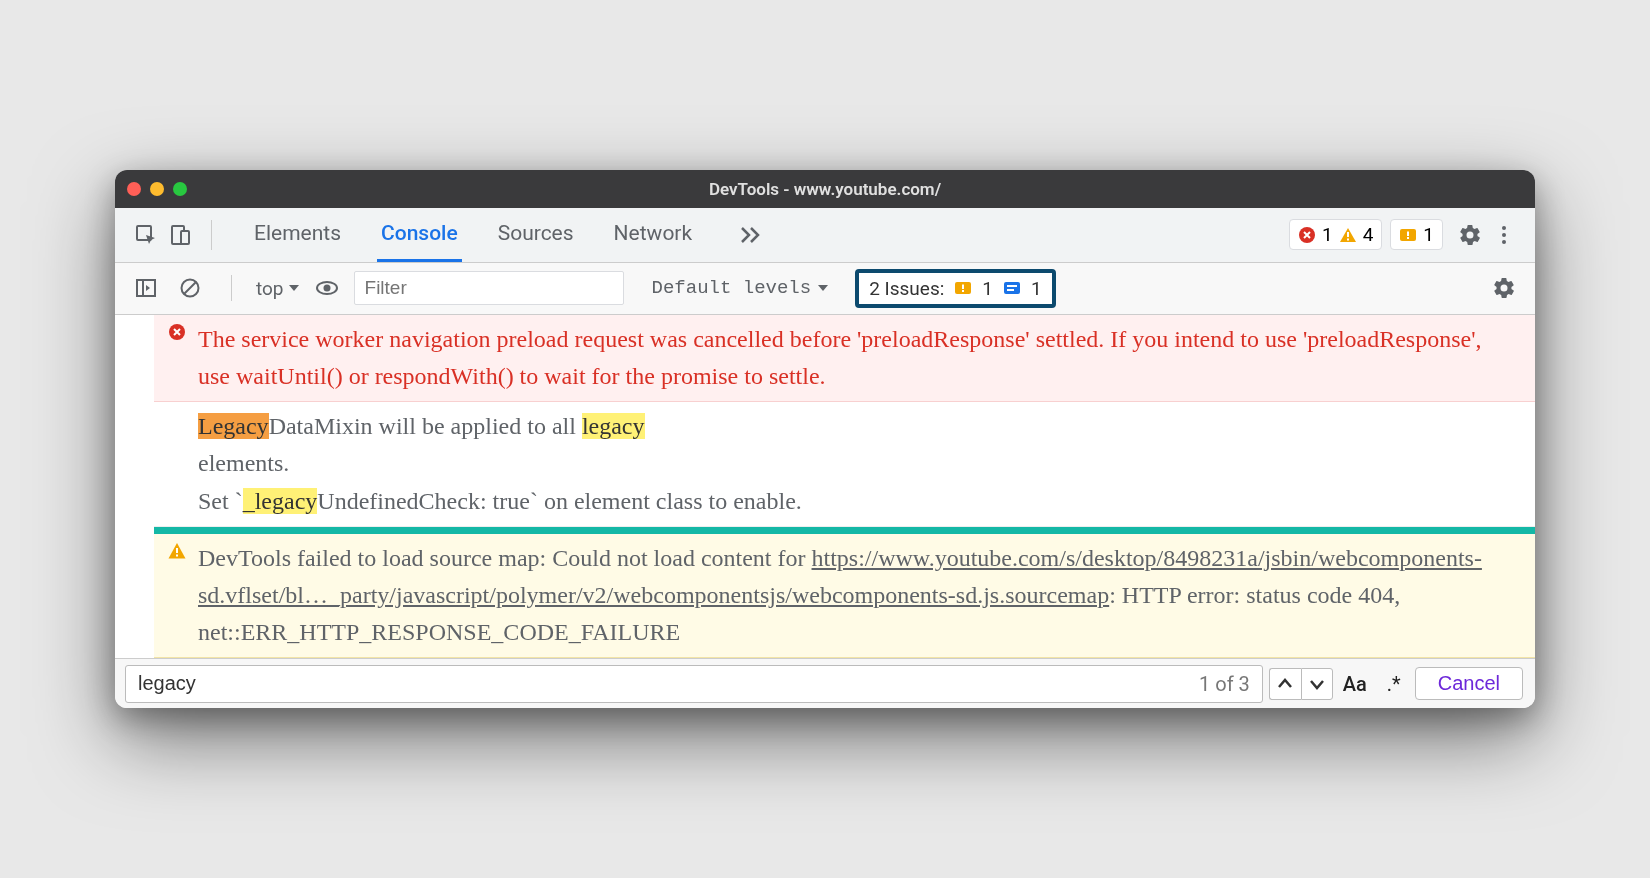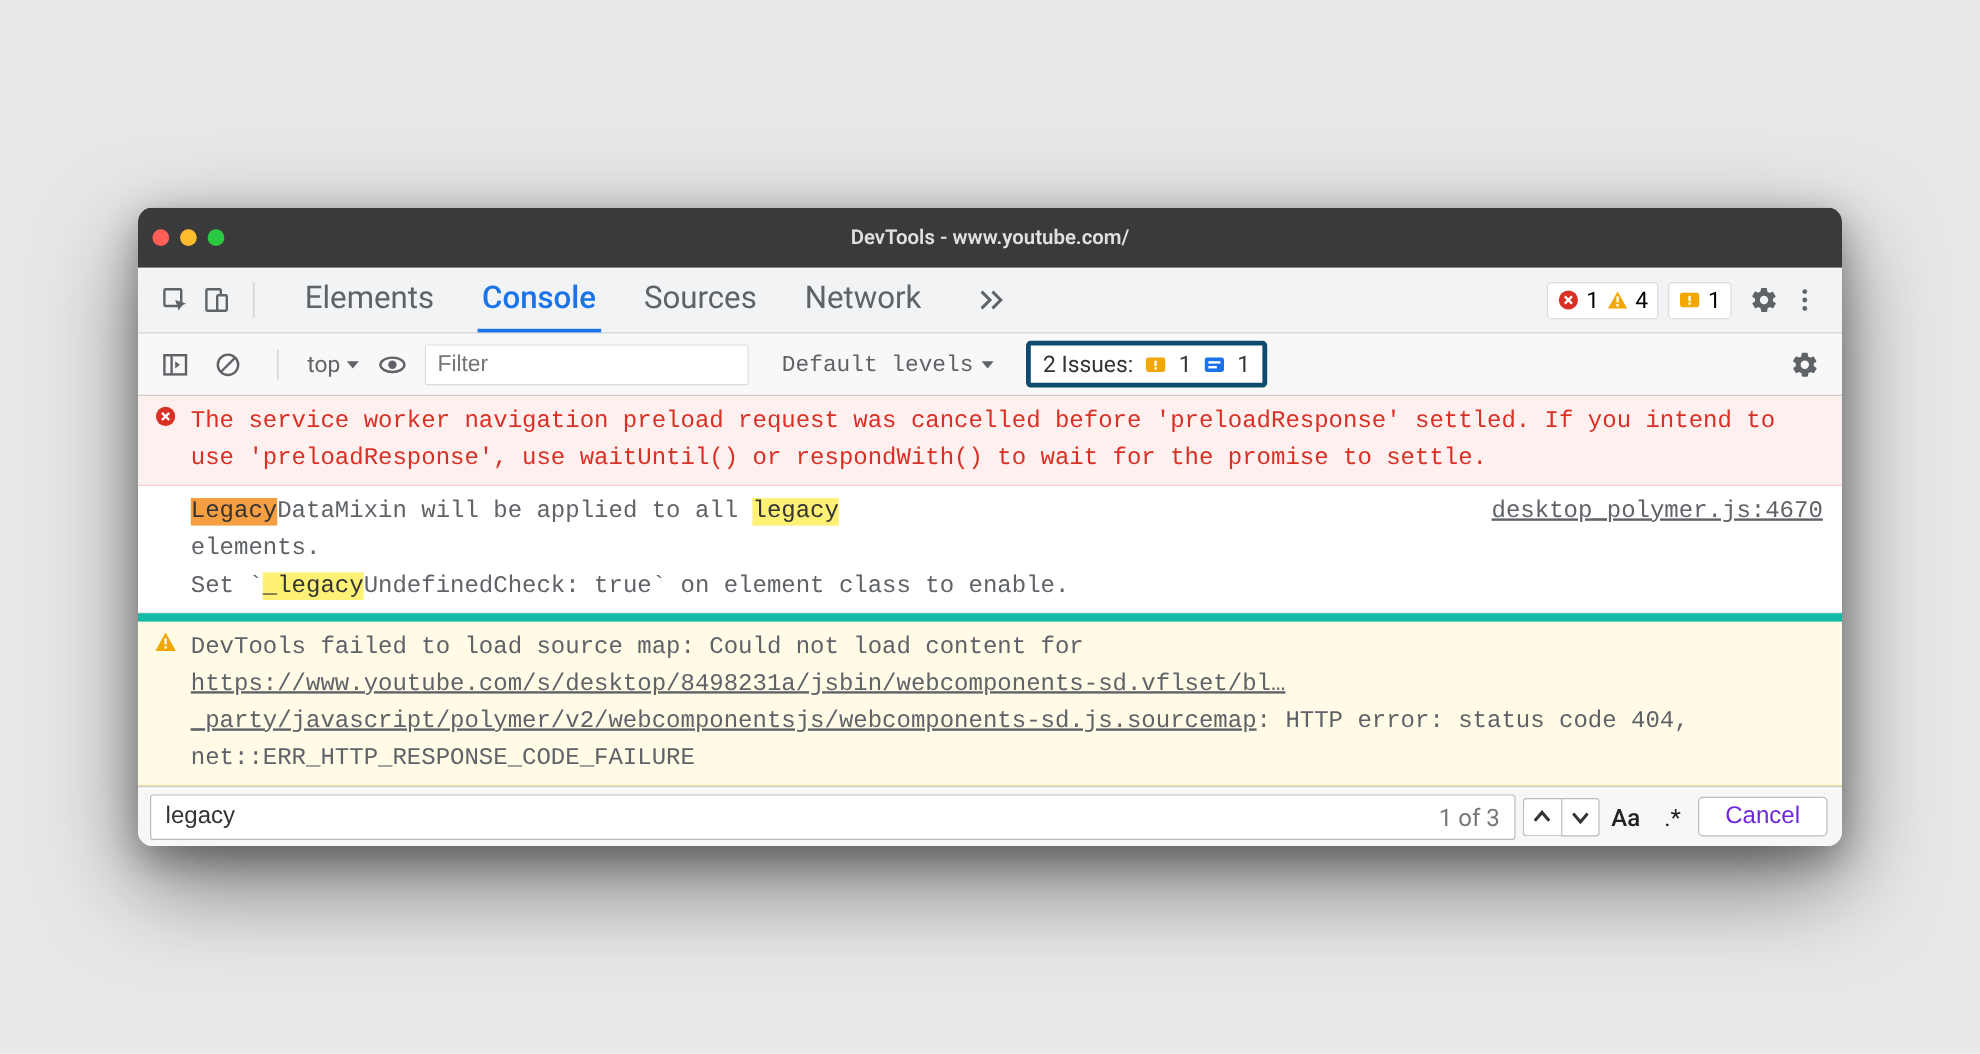--- a/index.html
+++ b/index.html
@@ -15,21 +15,21 @@
     .window {
       width: 1420px;
       border-radius: 12px;
       overflow: hidden;
       box-shadow: 0 30px 80px rgba(0,0,0,0.5), 0 10px 30px rgba(0,0,0,0.3);
       background: #fff;
     }
     .titlebar {
       background: #3a3a3c;
       color: #fff;
-      height: 50px;
+      height: 38px;
       display: flex;
       align-items: center;
       padding: 4px 12px;
       position: relative;
     }
     .traffic-lights { display: flex; gap: 9px; }
     .light { width: 14px; height: 14px; border-radius: 50%; }
     .light.red { background: #ff5f57; }
     .light.yellow { background: #febc2e; }
     .light.green { background: #28c840; }
@@ -45,21 +45,21 @@
       border-bottom: 1px solid #ccc;
       padding: 0 14px;
       background: #f1f3f4;
     }
     .icon-btn {
       width: 34px; height: 34px;
       display: flex; align-items: center; justify-content: center;
       color: #5f6368; cursor: pointer;
       border-radius: 2px;
     }
-    .tabs { display: flex; gap: 32px; margin-left: 24px; flex: 1; font-size: 26px; color: #5f6368; align-items: center; height: 100%;}
+    .tabs { display: flex; gap: 32px; margin-left: 24px; flex: 1; font-size: 21px; color: #5f6368; align-items: center; height: 100%;}
     .tab { padding: 0 4px; cursor: pointer; height: 100%; display: flex; align-items: center; border-bottom: 3px solid transparent;}
     .tab.active { color: #1a73e8; border-bottom-color: #1a73e8; font-weight: 500;}
     .chevrons { margin-left: 12px; }
     .pill-group { display: flex; gap: 8px; align-items: center; margin-left: 8px;}
     .pill {
       border: 1px solid #dadce0;
       border-radius: 4px;
       padding: 3px 8px;
       display: flex; align-items: center; gap: 6px;
       font-size: 19px;
@@ -86,21 +86,21 @@
       height: 34px;
       background: #fff;
     }
     .dd { display: flex; align-items: center; gap: 6px; cursor: pointer; color: #5f6368; margin-left: 18px; font-family: Liberation Mono, monospace;}
     .issues-pill {
       border: 4px solid #0c4a6e; border-radius: 4px;
       padding: 4px 10px; display:flex; gap:10px; align-items:center;
       background:#fff;
       margin-left: 16px;
     }
-    .console-body { font-family: Liberation Mono, monospace; font-size: 20px; line-height: 1.55;}
+    .console-body { font-family: Liberation Serif, serif; font-size: 24px; line-height: 1.55; margin-left: 39px;}
     .row { padding: 6px 16px 6px 44px; border-bottom: 1px solid #eee; position:relative;}
     .row .rowicon { position:absolute; left:14px; top:8px; }
     .row.error { background: #fff0f0; color: #d93025; border-bottom:1px solid #f8d0d0;}
     .row.log { background: #fff; color: #5f6368;}
     .row.warning { background: #fffbe6; color: #5f6368; border-top: 7px solid #14b8a6; border-bottom:1px solid #f2e4a7;}
     .src-link { float: right; color: #5f6368; text-decoration: underline; cursor:pointer;}
     .hl-cur { background: #f59e42; color: #333; }
     .hl { background: #fff176; color: #333;}
     .link { text-decoration: underline; cursor: pointer;}
     .findbar {
@@ -277,21 +277,20 @@
       <span class="rowicon">
           <svg width="18" height="18">
             <circle cx="9" cy="9" r="8" fill="#d93025"></circle>
             <path d="M6 6 L12 12 M12 6 L6 12" stroke="#fff" stroke-width="2"></path>
           </svg>
         </span>
       <span>The service worker navigation preload request was cancelled before 'preloadResponse' settled. If you intend to use 'preloadResponse', use waitUntil() or respondWith() to wait for the promise to settle.</span>
     </div>
 
     <div class="row log">
-      <span class="src-link">desktop_polymer.js:4670</span>
       <span class="hl-cur">Legacy</span><span>DataMixin will be applied to all </span><span class="hl">legacy</span><br>
       <span> elements.</span><br>
       <span>Set `</span><span class="hl">_legacy</span><span>UndefinedCheck: true` on element class to enable.</span>
     </div>
 
     <div class="row warning">
       <span class="rowicon">
           <svg width="18" height="18">
             <path d="M9 1 L17.5 16.5 L0.5 16.5 Z" fill="#f2a600"></path>
             <rect x="8" y="6" width="2" height="5" fill="#fff"></rect>

